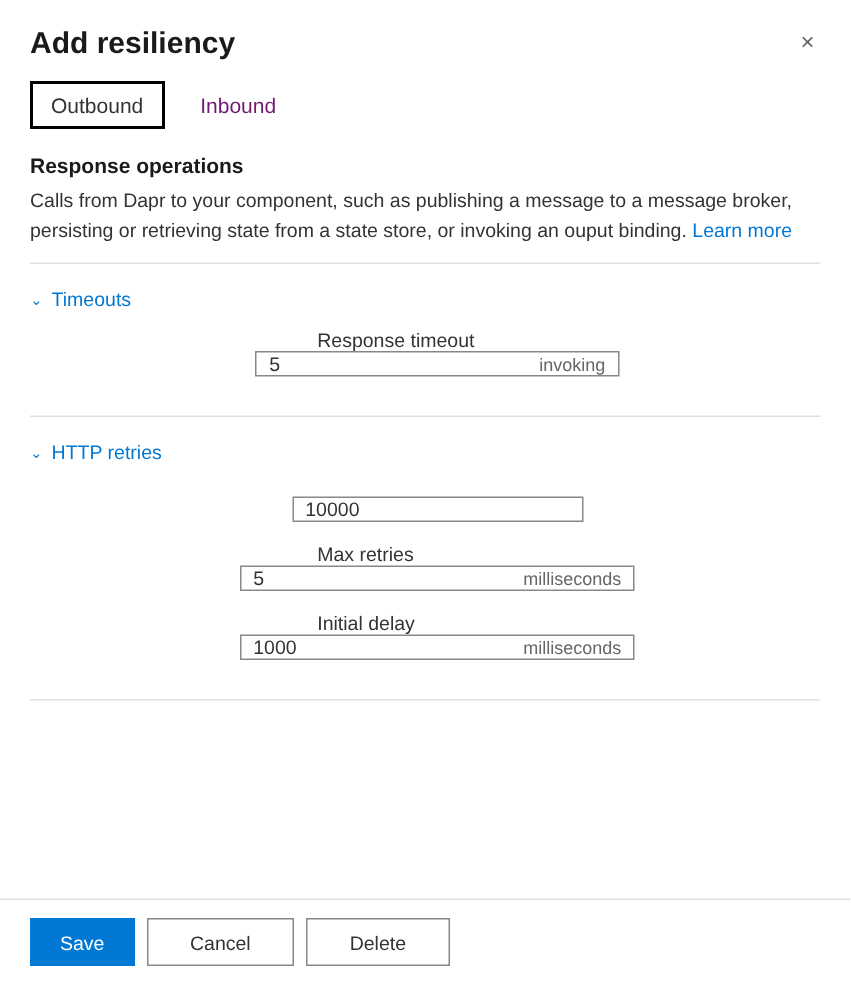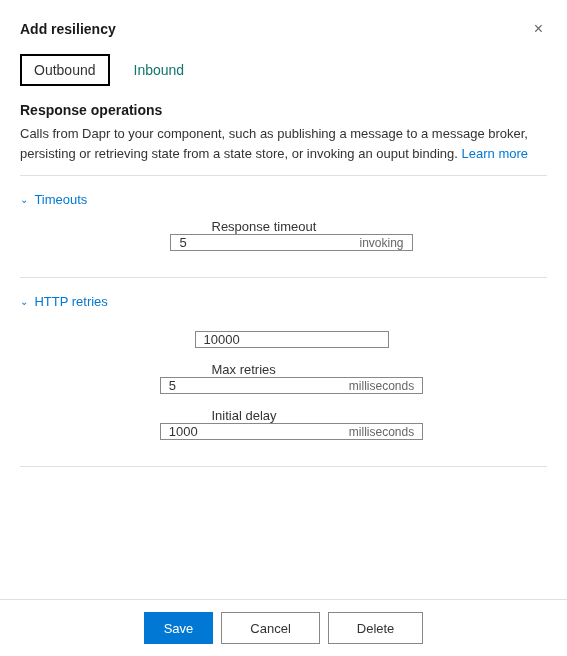--- a/index.html
+++ b/index.html
@@ -22,21 +22,21 @@
       position: relative;
     }
     .dialog-header {
       display: flex;
       align-items: center;
       justify-content: space-between;
       padding: 16px 20px 8px 20px;
       border-bottom: none;
     }
     .dialog-title {
-      font-size: 14px;
+      font-size: 20px;
       font-weight: 600;
       color: #1a1a1a;
     }
     .close-btn {
       background: none;
       border: none;
       cursor: pointer;
       font-size: 16px;
       color: #666;
       padding: 4px;
@@ -57,21 +57,21 @@
       border: none;
       background: none;
       position: relative;
     }
     .tab.active {
       border: 2px solid #000000;
       color: #333;
       font-weight: 500;
     }
     .tab:not(.active) {
-      color: #0f766e;
+      color: #701a75;
       padding-left: 24px;
     }
     .dialog-body {
       flex: 1;
       overflow-y: auto;
       padding: 16px 20px;
     }
     .section-title {
       font-size: 14px;
       font-weight: 600;
@@ -147,21 +147,20 @@
     .section-content {
       padding: 4px 0 4px 16px;
     }
     .dialog-footer {
       display: flex;
       align-items: center;
       gap: 8px;
       padding: 12px 20px;
       border-top: 1px solid #e0e0e0;
       background: #fff;
-      justify-content: center;
     }
     .btn-primary {
       background: #0078d4;
       color: #fff;
       border: none;
       padding: 6px 20px;
       font-size: 13px;
       cursor: pointer;
       font-family: inherit;
       height: 32px;

